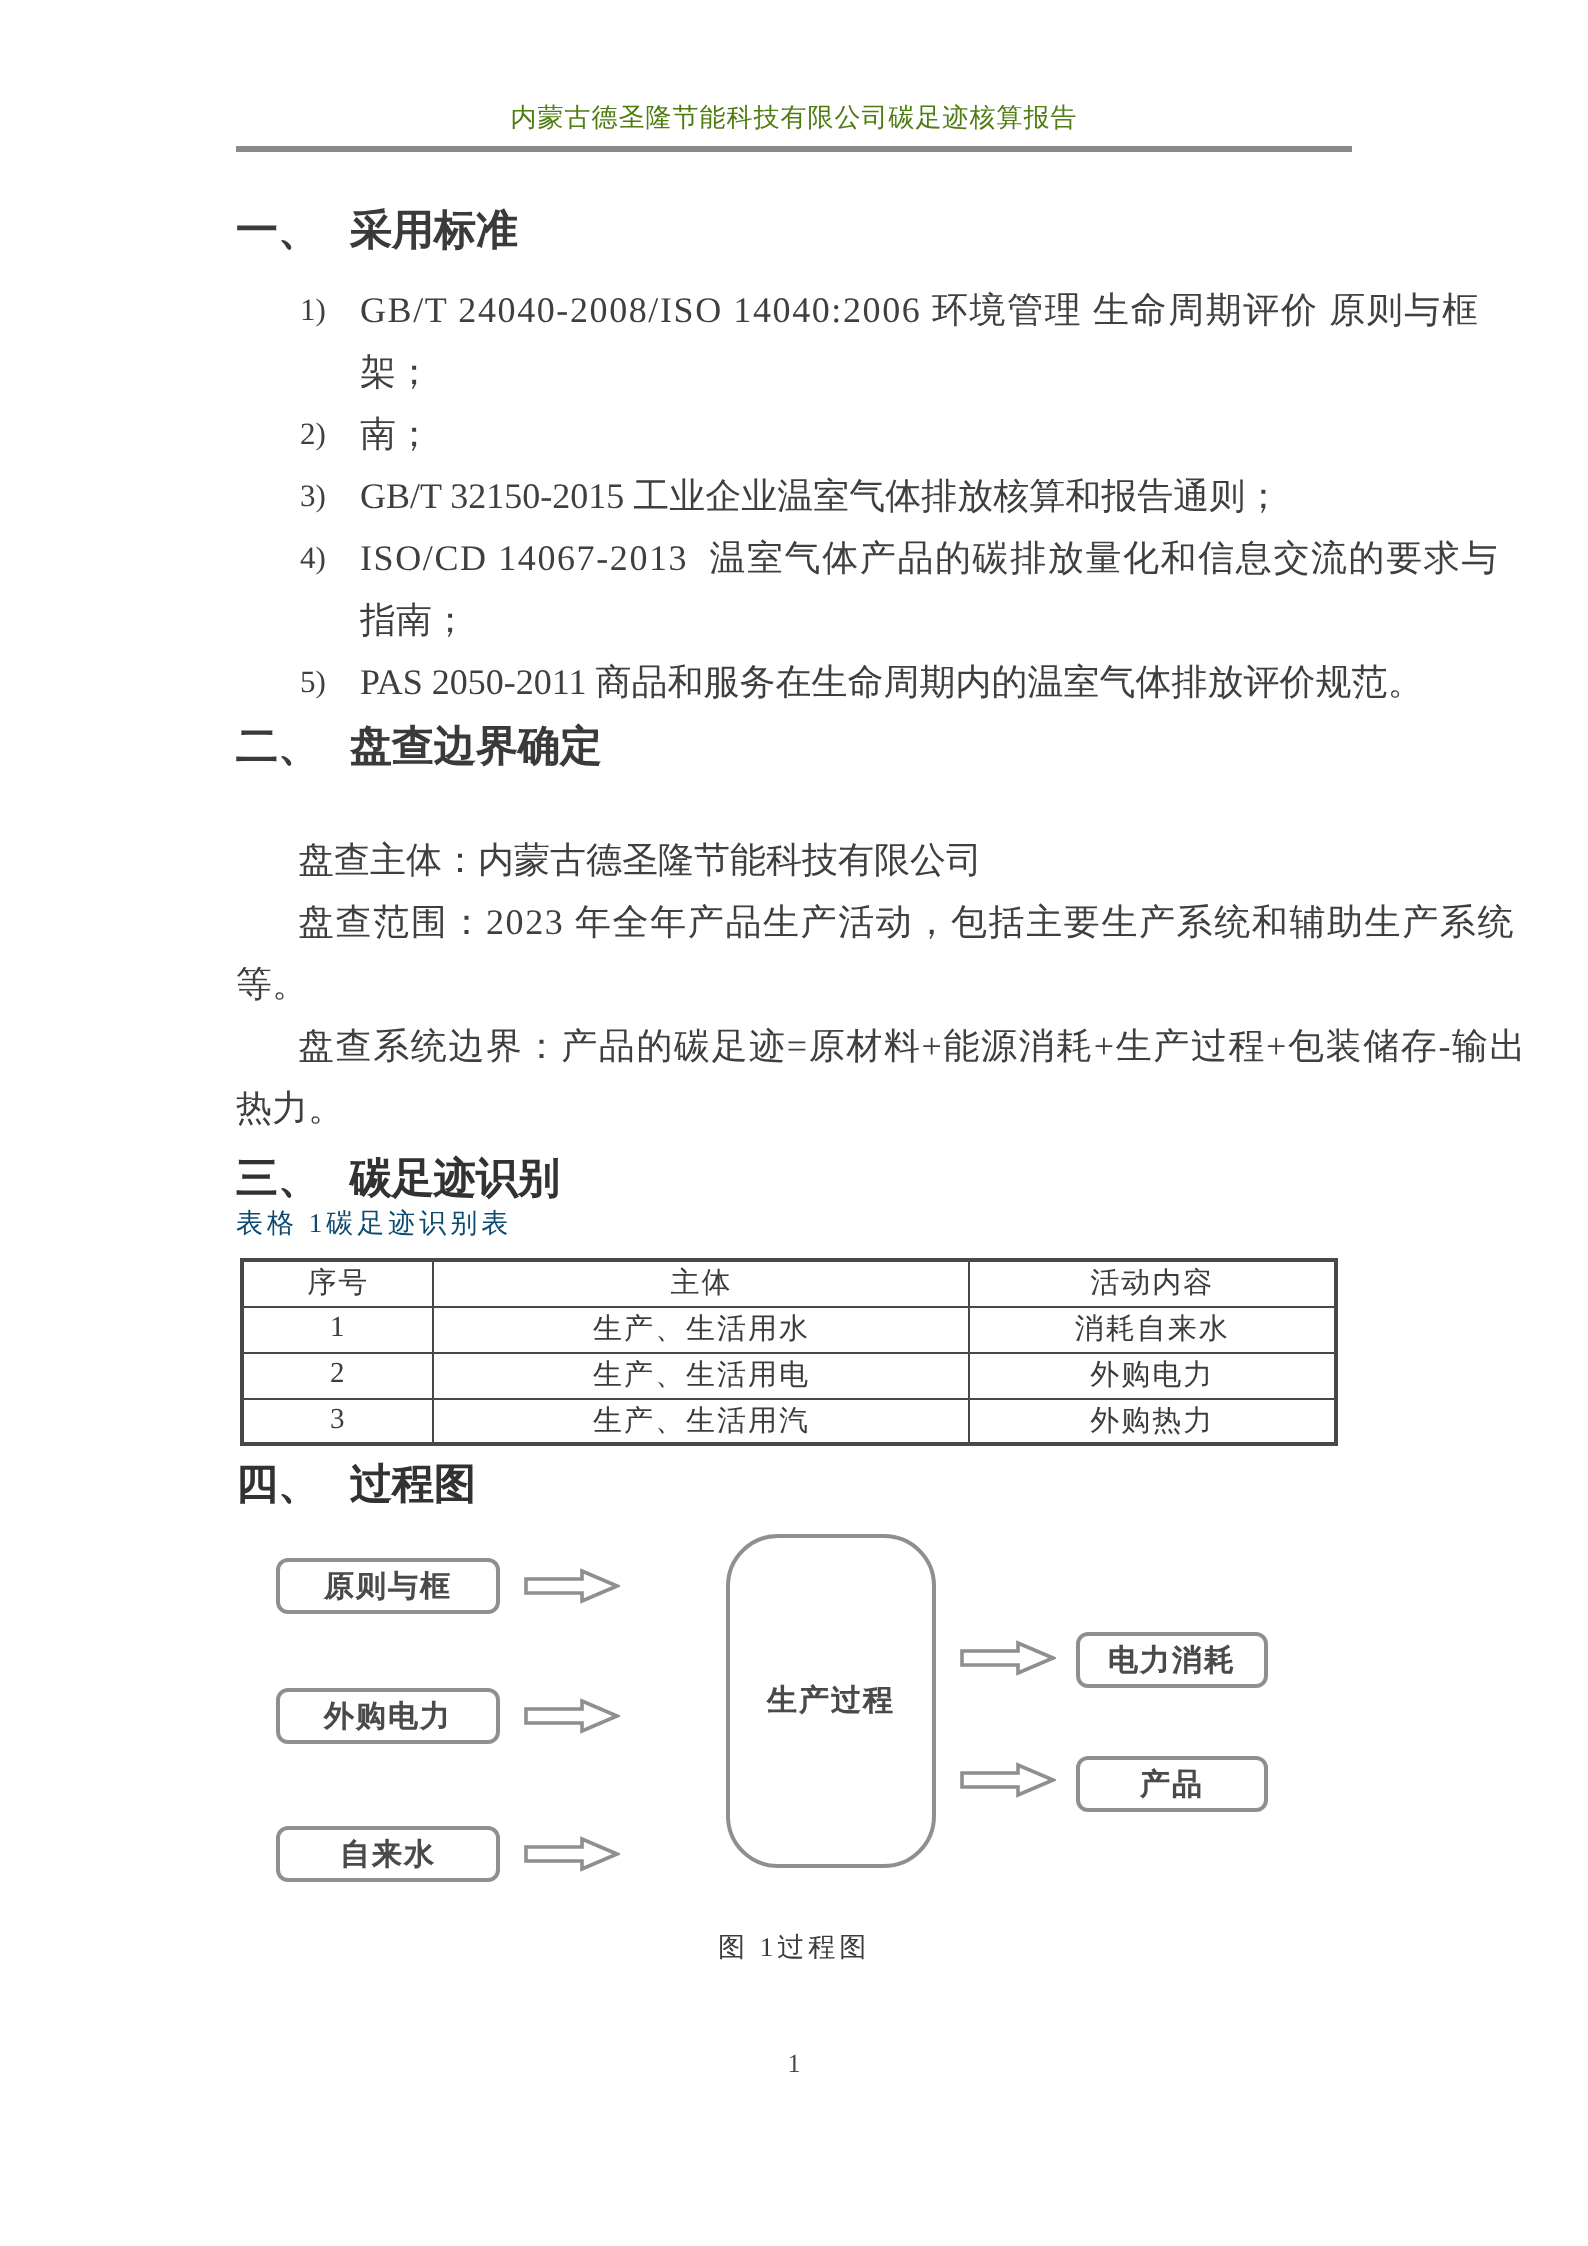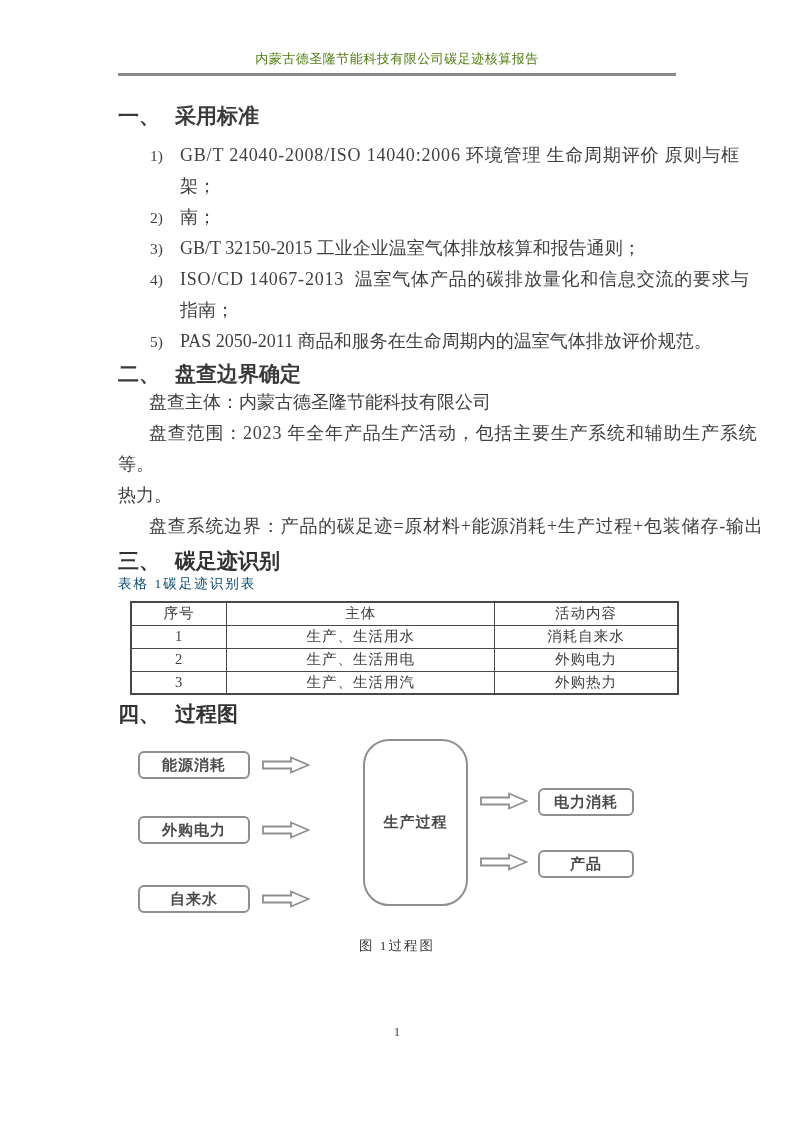--- a/index.html
+++ b/index.html
@@ -31,29 +31,29 @@
   .h3 { margin-top:6px; }
   .h4 { margin-top:6px; }
 
   .std-list { margin-top:11px; }
   .std-item { display:flex; padding-left:32px; }
   .li-num { width:30px; flex:none; font-size:15.5px; line-height:31px; }
   .li-body { flex:1; }
   .line { height:31px; line-height:31px; font-size:18px; white-space:pre; }
   .line.full { letter-spacing:0.8px; }
 
-  .paras { margin-top:0; }
+  .paras { margin-top:28px; }
   .para .line.indent { padding-left:31px; }
 
   .tbl-caption {
     margin-top:1px; height:18px; line-height:18px; text-align:left;
     font-size:13.5px; letter-spacing:2px; color:#0c4a6e;
   }
   table.id-table {
-    margin-top:8px; width:549px; margin-left:12px; border-collapse:collapse;
+    margin-top:8px; width:549px; margin-left:2px; border-collapse:collapse;
     table-layout:fixed; border:2px solid #484848;
   }
   table.id-table td {
     border:1.5px solid #484848; height:23px; text-align:center;
     font-size:14.5px; color:#3c3c3c; letter-spacing:1px; padding:0;
   }
   .col1 { width:17.5%; } .col2 { width:49%; } .col3 { width:33.5%; }
 
   .diagram { position:relative; margin-top:6px; height:190px; }
   .dg-box {
@@ -146,22 +146,22 @@
 
     <div class="paras">
       <div class="para">
         <div class="line indent">盘查主体：内蒙古德圣隆节能科技有限公司</div>
       </div>
       <div class="para">
         <div class="line indent full">盘查范围：2023 年全年产品生产活动，包括主要生产系统和辅助生产系统</div>
         <div class="line">等。</div>
       </div>
       <div class="para">
+        <div class="line indent full">盘查系统边界：产品的碳足迹=原材料+能源消耗+生产过程+包装储存-输出</div>
         <div class="line">热力。</div>
-        <div class="line indent full">盘查系统边界：产品的碳足迹=原材料+能源消耗+生产过程+包装储存-输出</div>
       </div>
     </div>
 
     <div class="heading kai h3">
       <span class="h-num">三、</span>
       <span>碳足迹识别</span>
     </div>
 
     <div class="tbl-caption">表格 1碳足迹识别表</div>
 
@@ -189,21 +189,21 @@
       </tr>
     </tbody>
       </table>
 
     <div class="heading kai h4">
       <span class="h-num">四、</span>
       <span>过程图</span>
     </div>
 
     <div class="diagram">
-      <div class="dg-box dg-input dg-in-0">能源消耗</div>
+      <div class="dg-box dg-input dg-in-0">原则与框</div>
       <div class="dg-box dg-input dg-in-1">外购电力</div>
       <div class="dg-box dg-input dg-in-2">自来水</div>
 
       <svg class="dg-arrow dg-ar-0">
           <use href="#block-arrow"></use>
         </svg>
       <svg class="dg-arrow dg-ar-1">
           <use href="#block-arrow"></use>
         </svg>
       <svg class="dg-arrow dg-ar-2">

